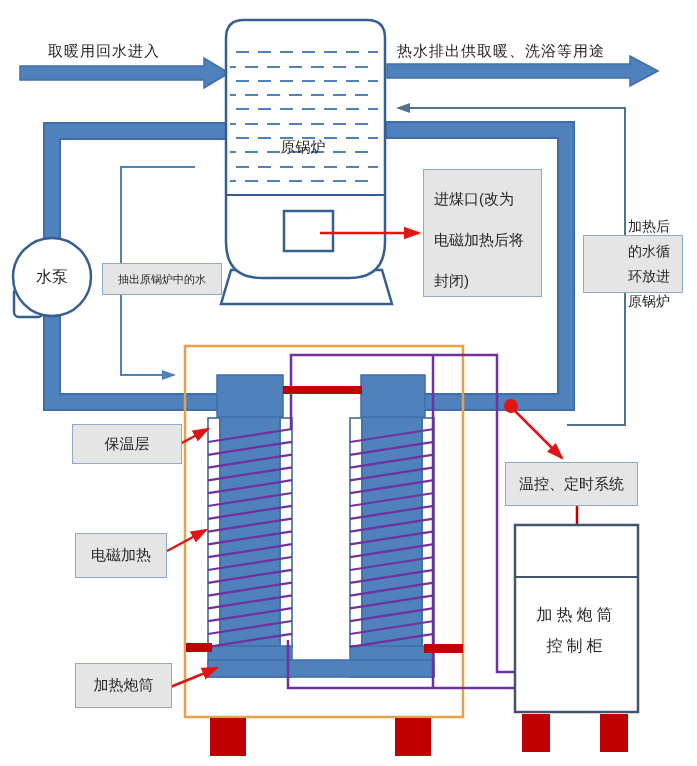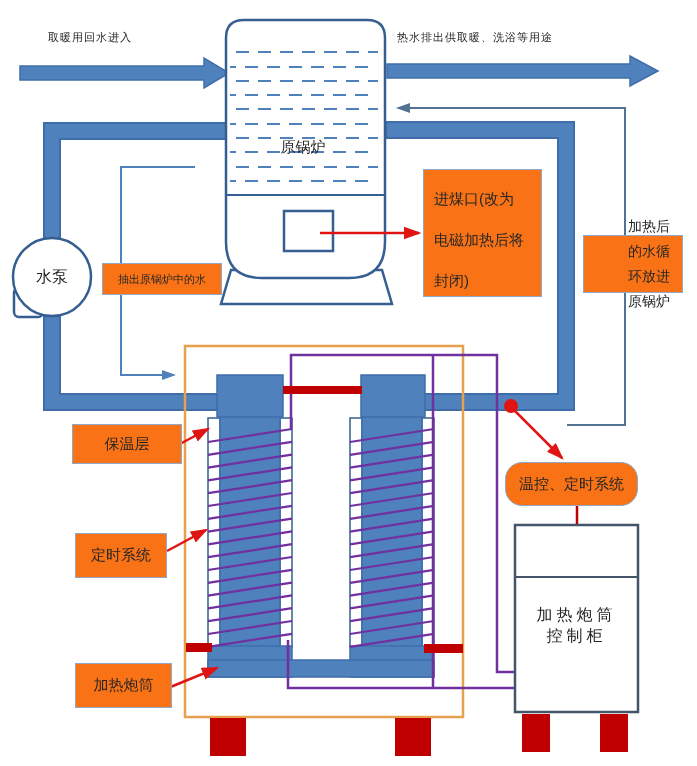--- a/index.html
+++ b/index.html
@@ -2,31 +2,31 @@
 <html><head>
 <meta charset="utf-8">
 <style>
   html,body{margin:0;padding:0;background:#fff;}
   #stage{
     position:relative;width:697px;height:766px;background:#ffffff;overflow:hidden;
     font-family:"Liberation Sans","DejaVu Sans",sans-serif;color:#1f1f1f;
   }
   #diagram-svg{position:absolute;left:0;top:0;}
   .lbl{position:absolute;white-space:nowrap;color:#1f1f1f;}
-  .free-label{font-size:11px;letter-spacing:1px;}
+  .free-label{font-size:15px;letter-spacing:1px;margin-top:12px;}
   .boxed{
-    position:absolute;background:#f97316;border:1.5px solid #8ea9c9;box-sizing:border-box;
+    position:absolute;background:#e5e5e5;border:1.5px solid #8ea9c9;box-sizing:border-box;
     display:flex;align-items:center;justify-content:center;font-size:15px;color:#262626;
   }
   .coal-box{display:block;padding:8px 0 0 10px;line-height:41px;font-size:15px;}
   .return-box{flex-direction:column;line-height:25px;font-size:14px;padding-left:44px;}
   .cabinet-text{
     position:absolute;text-align:center;font-size:16px;color:#262626;letter-spacing:4px;
   }
-  .cabinet-text .l2{font-family:Liberation Serif, serif;}
+  .cabinet-text .l2{margin-top:10px;font-family:Liberation Serif, serif;}
   .centered-text{display:flex;align-items:center;justify-content:center;text-align:left;}
 </style>
 </head>
 <body>
 
 <div id="stage">
 
 <svg id="diagram-svg" width="697" height="766" viewBox="0 0 697 766">
   <defs>
     <marker id="redhead" markerWidth="7" markerHeight="6" refX="6" refY="2.5" orient="auto">
@@ -185,24 +185,24 @@
   <div>封闭)</div>
 </div>
 
 <div class="boxed return-box" style="left:583px;top:235px;width:100px;height:58px;">
   <div>加热后的水循</div>
   <div>环放进原锅炉</div>
 </div>
 
 <div class="boxed" style="left:72px;top:424px;width:110px;height:40px;">保温层</div>
 
-<div class="boxed" style="left:75px;top:533px;width:92px;height:45px;">定时系统</div>
+<div class="boxed" style="left:75px;top:533px;width:92px;height:45px;">电磁加热</div>
 
 <div class="boxed" style="left:75px;top:663px;width:97px;height:45px;">加热炮筒</div>
 
-<div class="boxed" style="left:505px;top:462px;width:133px;height:44px;border-radius:17px;">温控、定时系统</div>
+<div class="boxed" style="left:505px;top:462px;width:133px;height:44px;">温控、定时系统</div>
 
 <div class="cabinet-text" style="left:515px;top:605px;width:123px;">
   <div>加热炮筒</div>
   <div class="l2">控制柜</div>
 </div>
 
 </div>
 
 </body></html>

